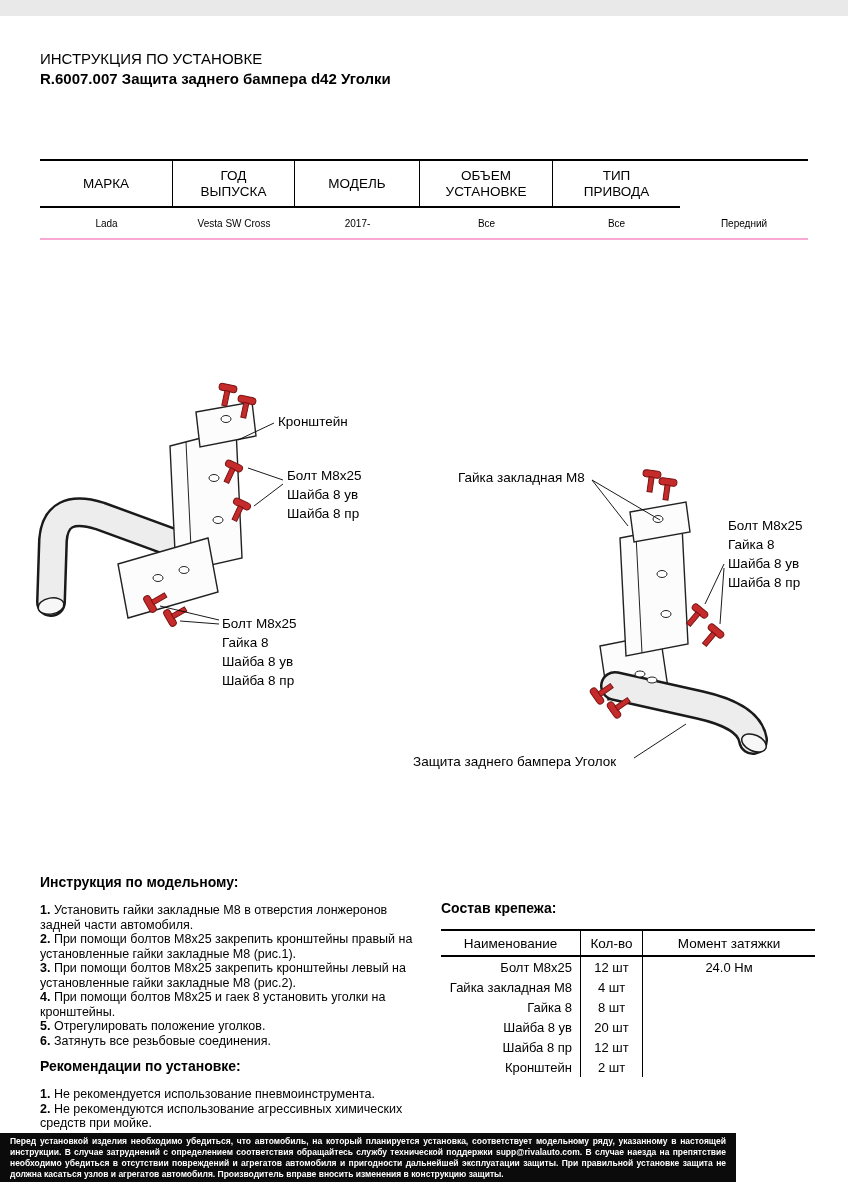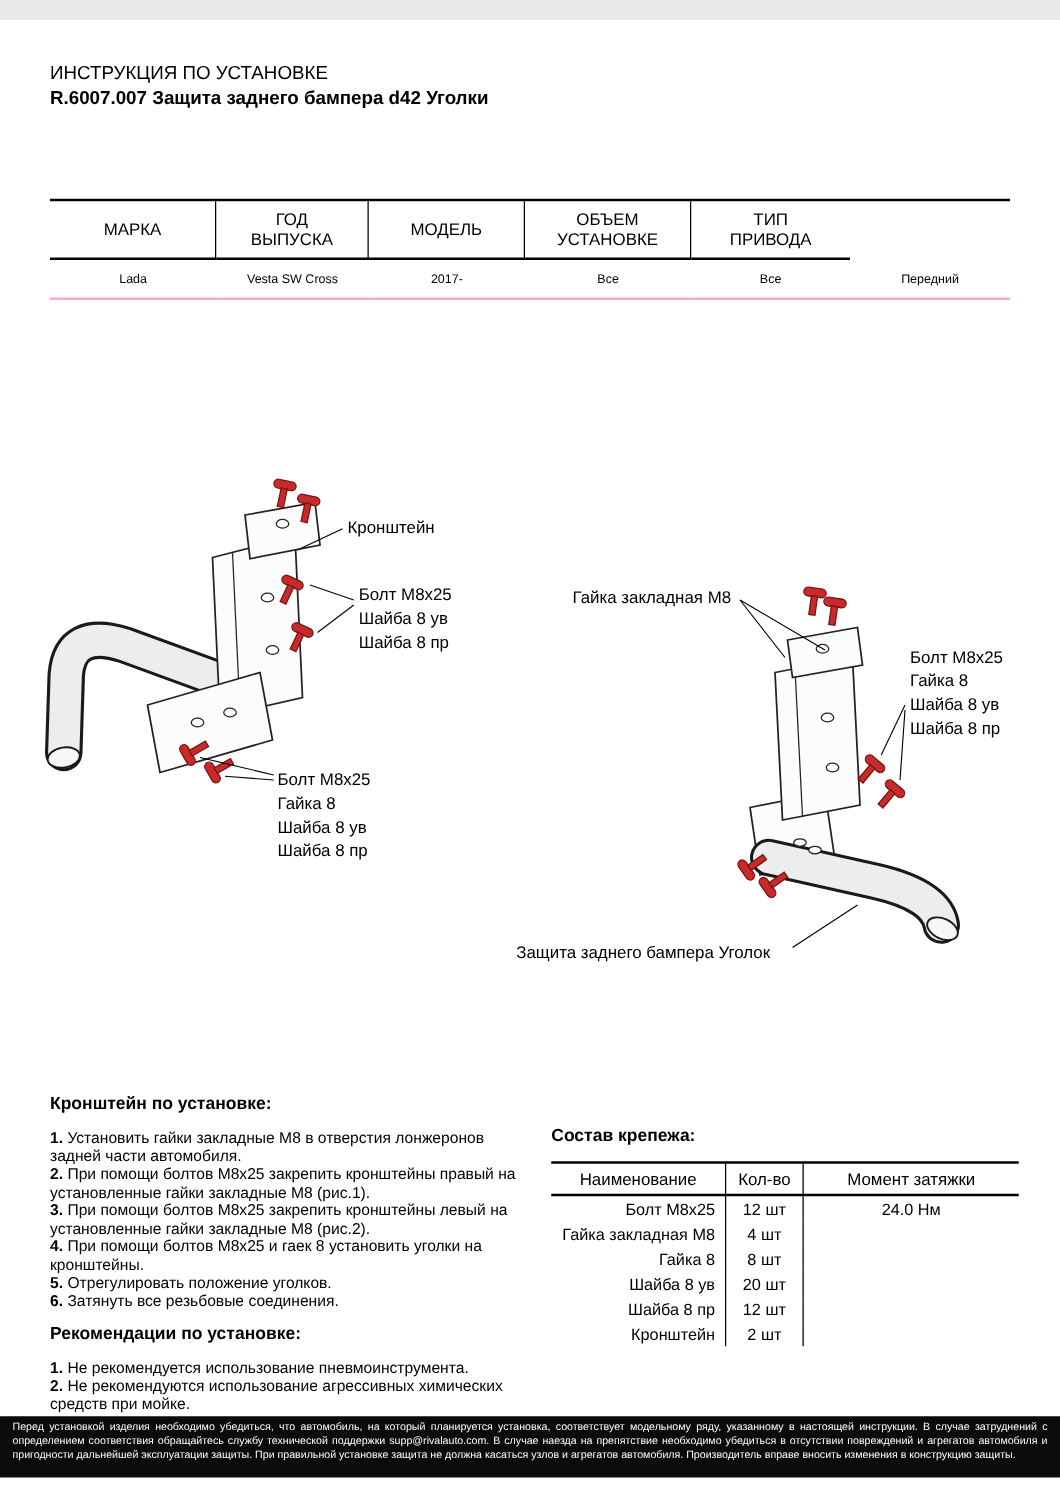--- a/index.html
+++ b/index.html
@@ -37,22 +37,22 @@
   .frow { display:grid; grid-template-columns:140px 62px 172px; }
   .frow > div:nth-child(1), .frow > div:nth-child(2) { border-right:1.5px solid #000; }
   .fhead > div { height:26px; border-bottom:2px solid #000; font-size:13.5px;
                  display:flex; align-items:center; justify-content:center; }
   .fbody .frow > div { height:20px; font-size:13px; display:flex; align-items:center; }
   .fbody .fname { justify-content:flex-end; padding-right:8px; }
   .fbody .fqty { justify-content:center; }
   .fbody .ftorque { justify-content:center; }
 
   
-  .footer { position:absolute; left:0; top:1117px; width:848px; height:49px; background:#0b0b0b;
-            color:#fff; font-size:8.5px; font-weight:normal; line-height:11px;
+  .footer { position:absolute; left:0; top:1117px; width:736px; height:49px; background:#0b0b0b;
+            color:#fff; font-size:8.5px; font-weight:bold; line-height:11px;
             padding:3px 10px; text-align:justify; }
 </style>
 </head>
 <body>
 
 <div class="page">
 
   <div class="doc-title">
     <div class="t1">ИНСТРУКЦИЯ ПО УСТАНОВКЕ</div>
     <div class="t2">R.6007.007 Защита заднего бампера d42 Уголки</div>
@@ -173,21 +173,21 @@
   <div class="callout" style="left:728px; top:500px;">
     <div>Болт М8х25</div>
     <div>Гайка 8</div>
     <div>Шайба 8 ув</div>
     <div>Шайба 8 пр</div>
   </div>
 
   <div class="callout" style="left:413px; top:736px;">Защита заднего бампера Уголок</div>
 
   <div class="instr">
-    <div class="sec-title">Кронштейн по установке:</div>
+    <div class="sec-title">Инструкция по модельному:</div>
     <div class="item"><b>1.</b> <span>Установить гайки закладные М8 в отверстия лонжеронов задней части автомобиля.</span></div>
     <div class="item"><b>2.</b> <span>При помощи болтов М8х25 закрепить кронштейны правый на установленные гайки закладные М8 (рис.1).</span></div>
     <div class="item"><b>3.</b> <span>При помощи болтов М8х25 закрепить кронштейны левый на установленные гайки закладные М8 (рис.2).</span></div>
     <div class="item"><b>4.</b> <span>При помощи болтов М8х25 и гаек 8 установить уголки на кронштейны.</span></div>
     <div class="item"><b>5.</b> <span>Отрегулировать положение уголков.</span></div>
     <div class="item"><b>6.</b> <span>Затянуть все резьбовые соединения.</span></div>
   </div>
 
   <div class="recs">
     <div class="sec-title">Рекомендации по установке:</div>

